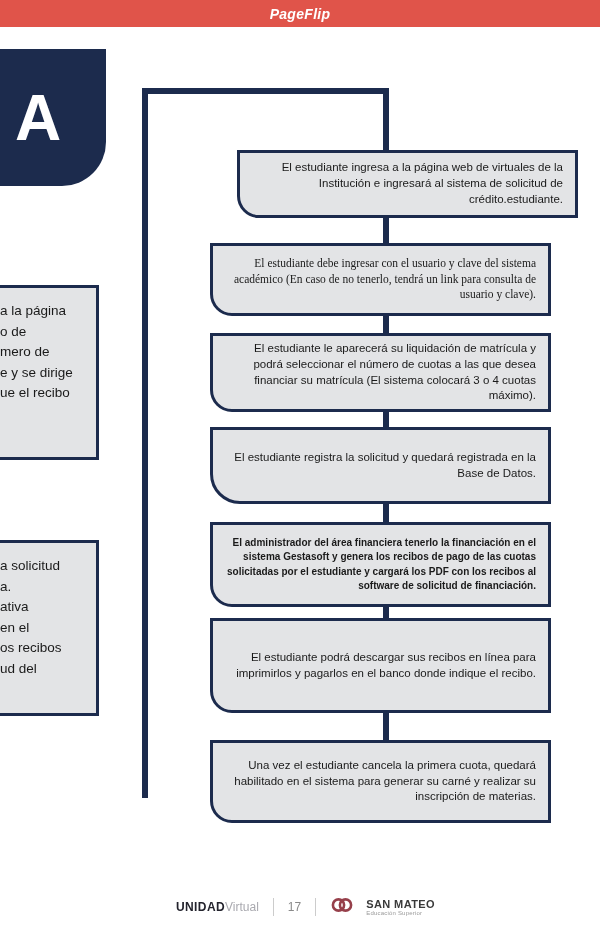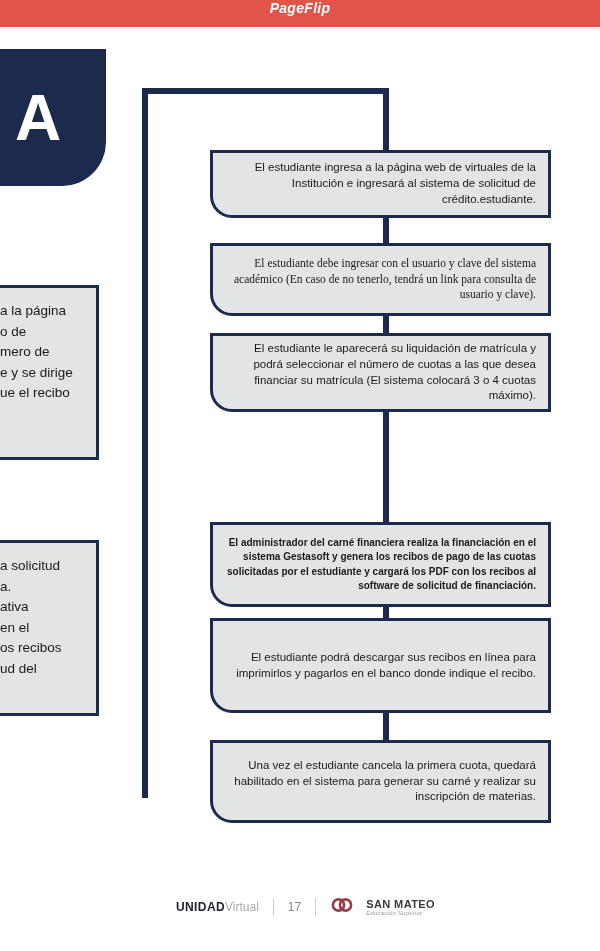--- a/index.html
+++ b/index.html
@@ -4,21 +4,21 @@
 <style>
   * { margin:0; padding:0; box-sizing:border-box; }
   html,body { background:#ffffff; }
   .page {
     position:relative; width:600px; height:951px; background:#ffffff;
     font-family:"Liberation Sans", sans-serif; overflow:hidden;
   }
   
   .header {
     position:absolute; top:0; left:0; width:600px; height:27px;
-    background:#e0544a; display:flex; align-items:flex-start; justify-content:center;
+    background:#e0544a; display:flex; align-items:center; justify-content:center;
   }
   .header .title {
     color:#ffffff; font-weight:bold; font-style:italic; font-size:14px; letter-spacing:.3px;
   }
   
   .corner {
     position:absolute; top:49px; left:-30px; width:136px; height:137px;
     background:#1c2b4d; border-radius:0 0 44px 0;
     display:flex; align-items:center; justify-content:center;
   }
@@ -31,21 +31,21 @@
   .conn-top   { left:142px; top:88px; width:247px; height:6px; }
   .conn-spine { left:383px; top:88px; width:6px;  height:660px; }
   
   .fbox {
     position:absolute; left:210px; width:341px;
     background:#e3e4e6; border:3px solid #1c2b4d; border-radius:0 0 0 22px;
     display:flex; align-items:center; justify-content:flex-end;
     padding:6px 12px; text-align:right;
     font-size:11.5px; line-height:1.38; color:#1a1a1a;
   }
-  .b1 { top:150px; height:68px; }
+  .b1 { top:150px; height:68px;margin-left:27px; }
   .b2 { top:243px; height:73px;font-family:Liberation Serif, serif; }
   .b3 { top:333px; height:79px; }
   .b4 { top:427px; height:77px; border-radius:0 0 0 30px; }
   .b5 { top:522px; height:85px; font-size:10px; font-weight:bold; line-height:1.45; }
   .b6 { top:618px; height:95px; }
   .b7 { top:740px; height:83px;justify-content:flex-end; }
   
   .lbox {
     position:absolute; left:-262px; width:361px;
     background:#e3e4e6; border:3px solid #1c2b4d;
@@ -111,22 +111,25 @@
 
   <div class="fbox b1">
     <span>El estudiante ingresa a la página web de virtuales de la Institución e ingresará al sistema de solicitud de crédito.estudiante.</span>
   </div>
   <div class="fbox b2">
     <span>El estudiante debe ingresar con el usuario y clave del sistema académico (En caso de no tenerlo, tendrá un link para consulta de usuario y clave).</span>
   </div>
   <div class="fbox b3">
     <span>El estudiante le aparecerá su liquidación de matrícula y podrá seleccionar el número de cuotas a las que desea financiar su matrícula (El sistema colocará 3 o 4 cuotas máximo).</span>
   </div>
+  <div class="fbox b4">
+    <span>El estudiante registra la solicitud y quedará registrada en la Base de Datos.</span>
+  </div>
   <div class="fbox b5">
-    <span>El administrador del carné financiera realiza la financiación en el sistema Gestasoft y genera los recibos de pago de las cuotas solicitadas por el estudiante y cargará los PDF con los recibos al software de solicitud de financiación.</span>
+    <span>El administrador del área financiera tenerlo la financiación en el sistema Gestasoft y genera los recibos de pago de las cuotas solicitadas por el estudiante y cargará los PDF con los recibos al software de solicitud de financiación.</span>
   </div>
   <div class="fbox b6">
     <span>El estudiante podrá descargar sus recibos en línea para imprimirlos y pagarlos en el banco donde indique el recibo.</span>
   </div>
   <div class="fbox b7">
     <span>Una vez el estudiante cancela la primera cuota, quedará habilitado en el sistema para generar su carné y realizar su inscripción de materias.</span>
   </div>
 
   <div class="footer">
     <span class="brand">

